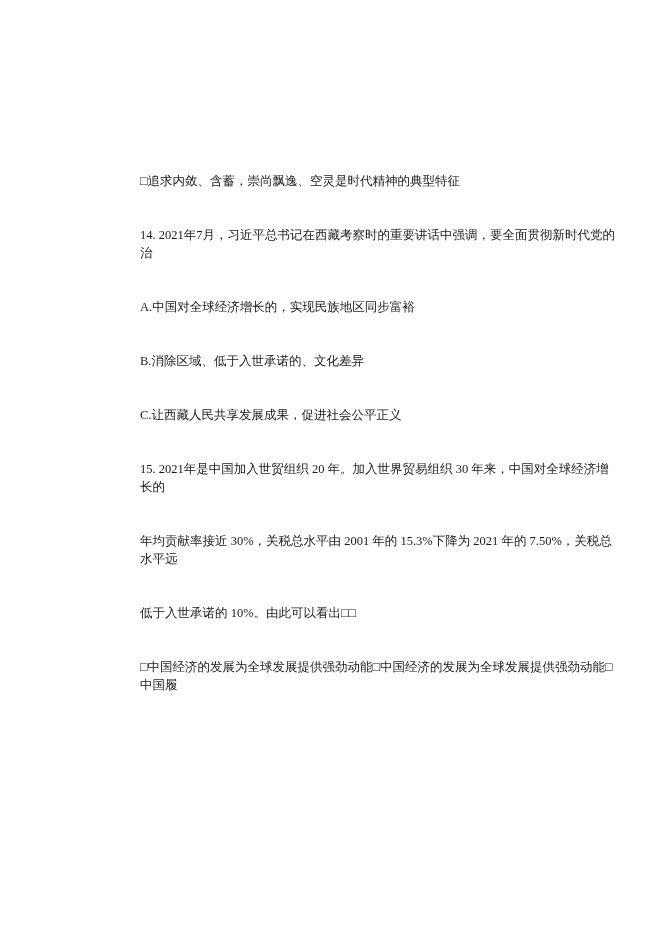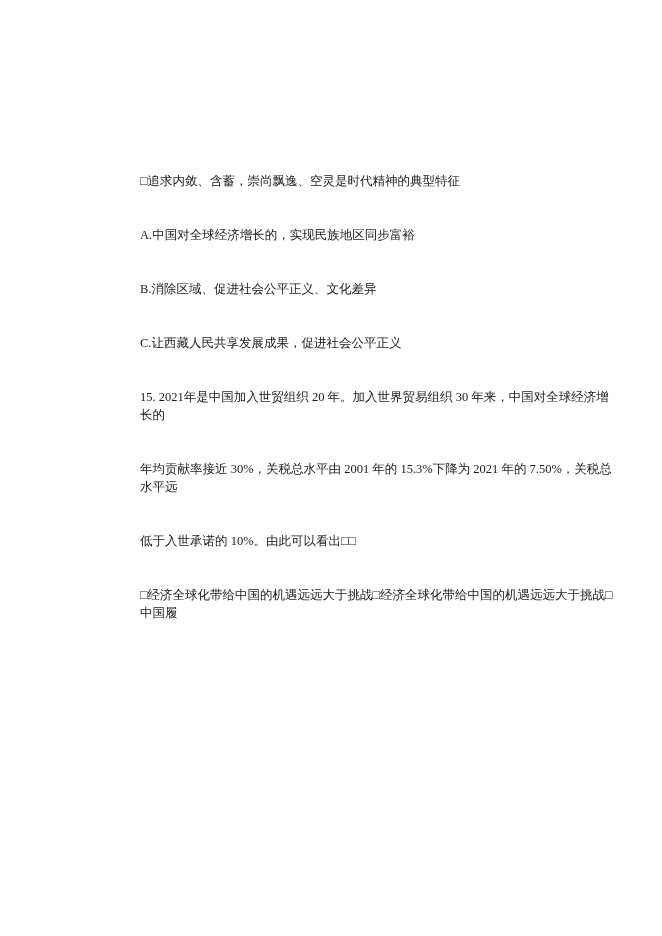--- a/index.html
+++ b/index.html
@@ -29,27 +29,28 @@
 </style>
 </head>
 <body>
 
 <div class="page">
   <div class="doc">
 
     
     <div class="sec-choice">
       <p>□追求内敛、含蓄，崇尚飘逸、空灵是时代精神的典型特征</p>
+      <p>14. 2021年7月，习近平总书记在西藏考察时的重要讲话中强调，要全面贯彻新时代党的治</p>
       <p>A.中国对全球经济增长的，实现民族地区同步富裕</p>
-      <p>B.消除区域、促进社会公平正义、文化差异</p>
+      <p>B.消除区域、低于入世承诺的、文化差异</p>
       <p>C.让西藏人民共享发展成果，促进社会公平正义</p>
       <p>15. 2021年是中国加入世贸组织 20 年。加入世界贸易组织 30 年来，中国对全球经济增长的</p>
       <p>年均贡献率接近 30%，关税总水平由 2001 年的 15.3%下降为 2021 年的 7.50%，关税总水平远</p>
       <p>低于入世承诺的 10%。由此可以看出□□</p>
-      <p>□经济全球化带给中国的机遇远远大于挑战□经济全球化带给中国的机遇远远大于挑战□中国履</p>
+      <p>□中国经济的发展为全球发展提供强劲动能□中国经济的发展为全球发展提供强劲动能□中国履</p>
       
       
       
       
       
       
       
       
     </div>
 

